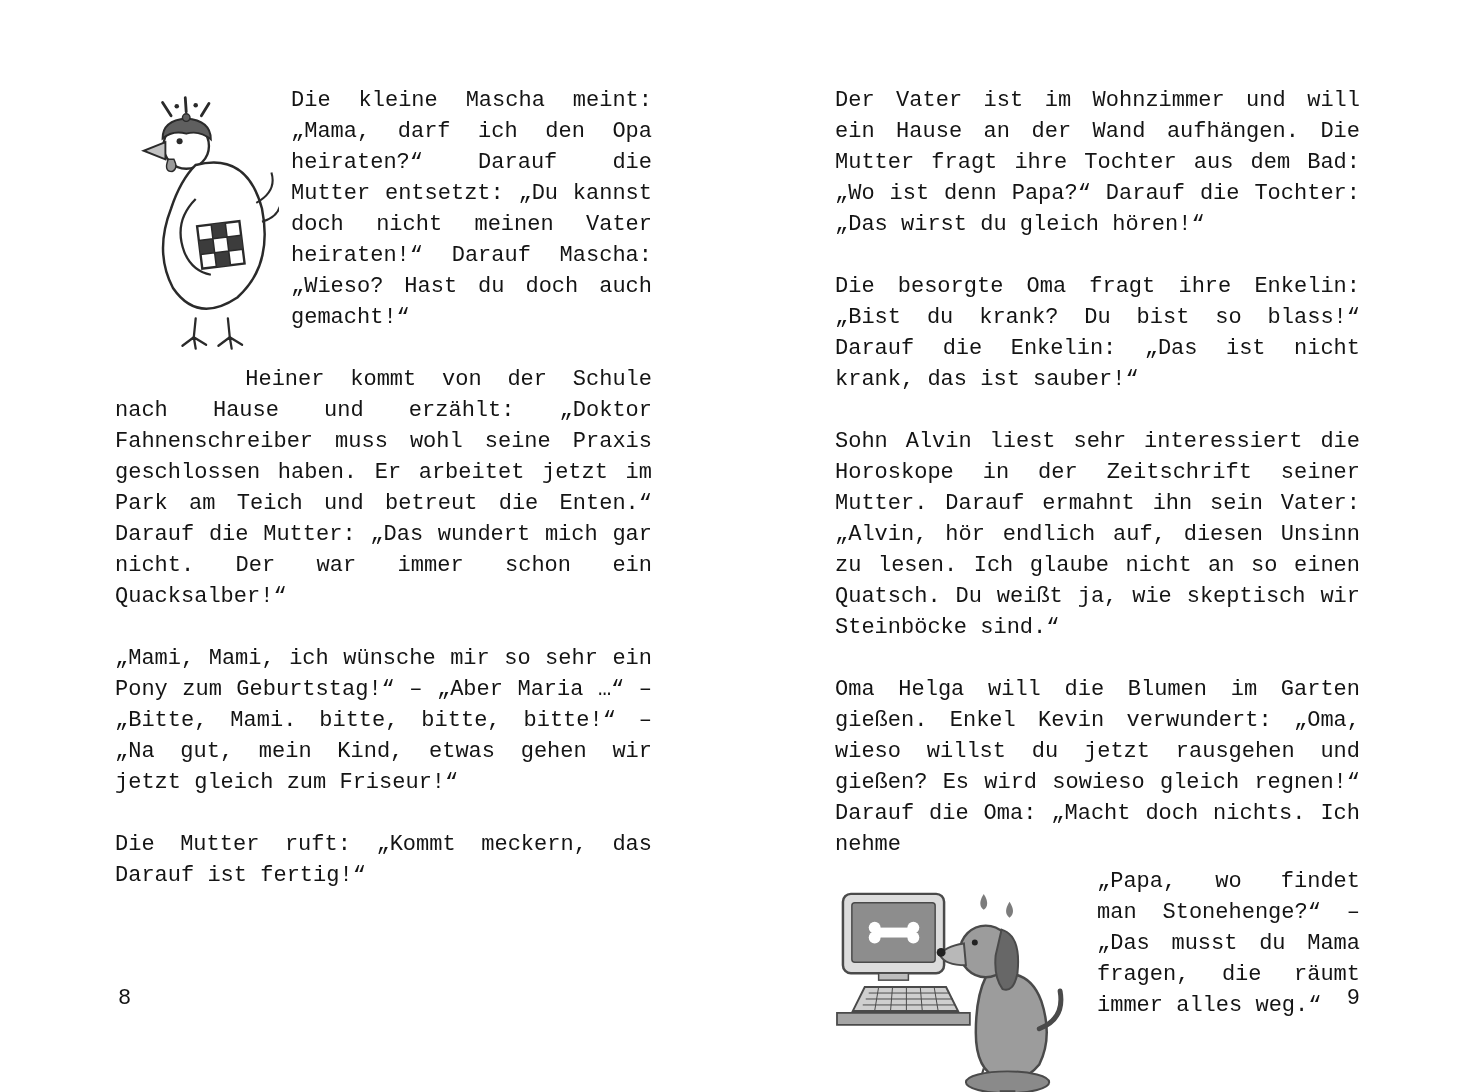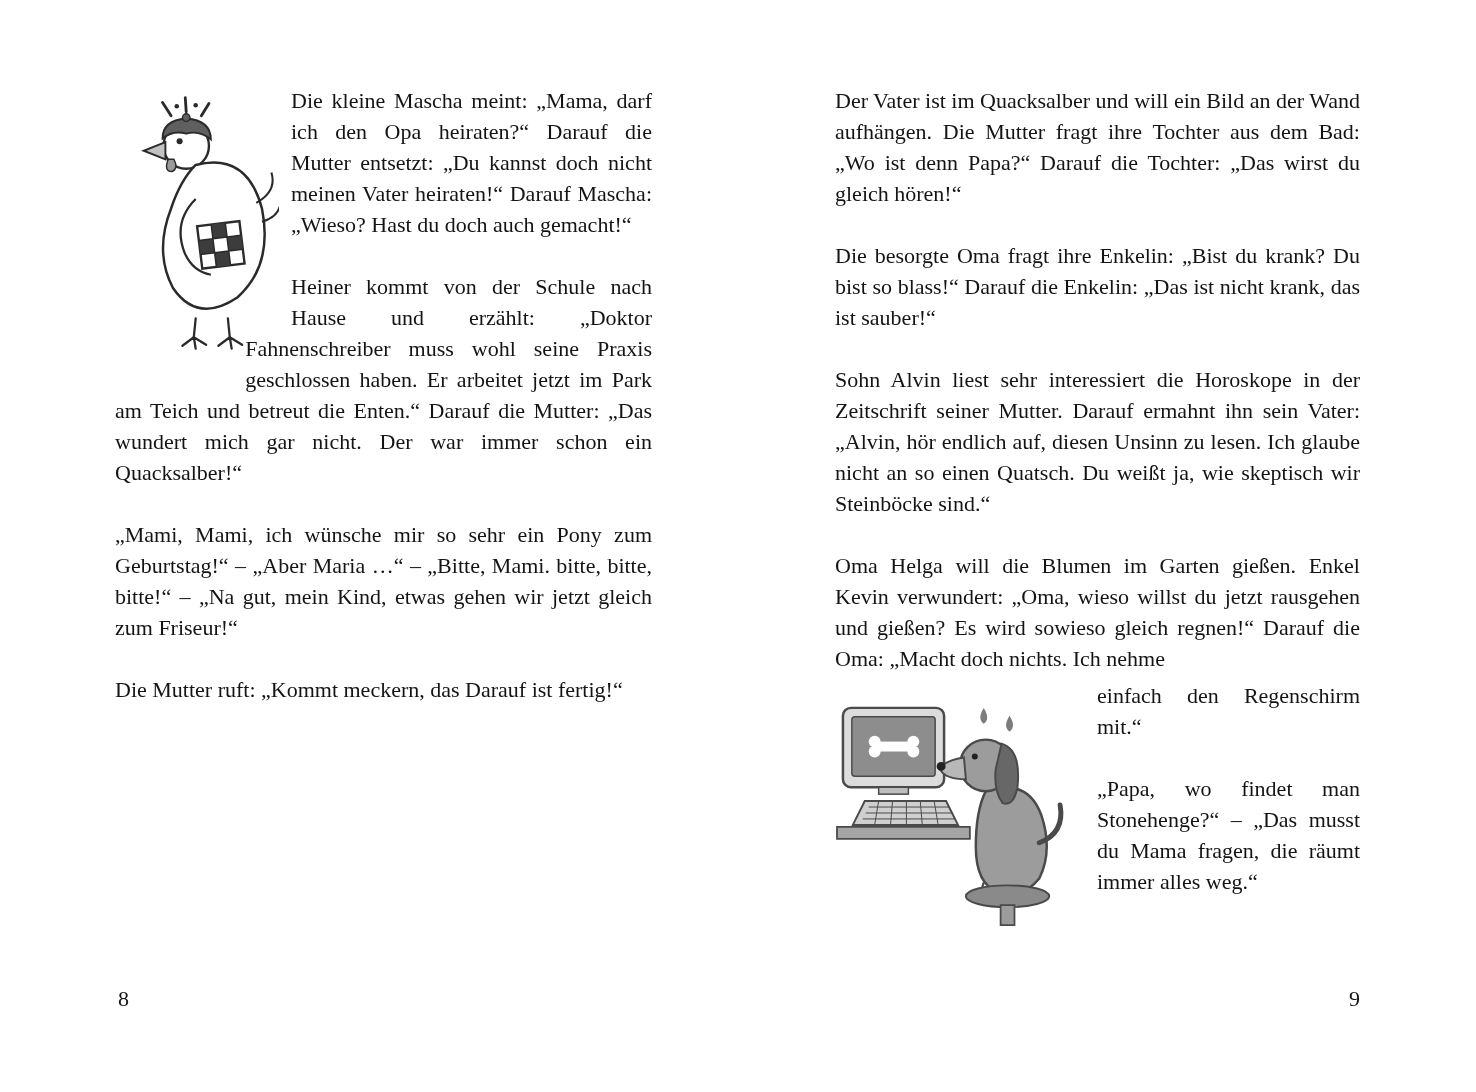--- a/index.html
+++ b/index.html
@@ -12,20 +12,21 @@
   }
   .book {
     display: flex;
     width: 1476px; height: 1092px;
     background: #ffffff;
   }
   .page {
     position: relative;
     width: 738px; height: 1092px;
     background: #ffffff;
+    font-family: Liberation Mono, monospace;
   }
   .page-body { position: relative; }
   .page-left  .page-body { padding: 85px 86px 0 115px; }
   .page-right .page-body { padding: 85px 116px 0 97px; }
 
   .para {
     font-size: 22px;
     line-height: 31px;
     text-align: justify;
     margin-bottom: 31px;
@@ -119,21 +120,21 @@
       <p class="para">„Mami, Mami, ich wünsche mir so sehr ein Pony zum Geburtstag!“ – „Aber Maria …“ – „Bitte, Mami. bitte, bitte, bitte!“ – „Na gut, mein Kind, etwas gehen wir jetzt gleich zum Friseur!“</p>
       <p class="para">Die Mutter ruft: „Kommt meckern, das Darauf ist fertig!“</p>
     </div>
 
     <div class="page-number">8</div>
   </div>
 
   <div class="page page-right">
     <div class="page-body">
 
-      <p class="para">Der Vater ist im Quacksalber und will ein Bild an der Wand aufhängen. Die Mutter fragt ihre Tochter aus dem Bad: „Wo ist denn Papa?“ Darauf die Tochter: „Das wirst du gleich hören!“</p>
+      <p class="para">Der Vater ist im Wohnzimmer und will ein Hause an der Wand aufhängen. Die Mutter fragt ihre Tochter aus dem Bad: „Wo ist denn Papa?“ Darauf die Tochter: „Das wirst du gleich hören!“</p>
       <p class="para">Die besorgte Oma fragt ihre Enkelin: „Bist du krank? Du bist so blass!“ Darauf die Enkelin: „Das ist nicht krank, das ist sauber!“</p>
       <p class="para">Sohn Alvin liest sehr interessiert die Horoskope in der Zeitschrift seiner Mutter. Darauf ermahnt ihn sein Vater: „Alvin, hör endlich auf, diesen Unsinn zu lesen. Ich glaube nicht an so einen Quatsch. Du weißt ja, wie skeptisch wir Steinböcke sind.“</p>
       <p class="para joined">Oma Helga will die Blumen im Garten gießen. Enkel Kevin verwundert: „Oma, wieso willst du jetzt rausgehen und gießen? Es wird sowieso gleich regnen!“ Darauf die Oma: „Macht doch nichts. Ich nehme</p>
 
       <div class="wrap-section">
         <div class="dog-float">
           <svg viewBox="0 0 240 235" xmlns="http://www.w3.org/2000/svg">
 
             <rect x="8" y="14" width="102" height="80" rx="8" fill="#dcdcdc" stroke="#4a4a4a" stroke-width="2.5"></rect>
             <rect x="17" y="23" width="84" height="60" rx="3" fill="#8d8d8d" stroke="#4a4a4a" stroke-width="1.5"></rect>
@@ -170,21 +171,20 @@
 
             <path d="M168 50 Q188 56 184 94 Q180 114 169 110 Q160 98 162 76 Z" fill="#676767" stroke="#4a4a4a" stroke-width="2"></path>
 
             <path d="M150 190 Q146 200 152 204" fill="none" stroke="#4a4a4a" stroke-width="2.2"></path>
 
             <ellipse cx="174" cy="204" rx="42" ry="11" fill="#8a8a8a" stroke="#4a4a4a" stroke-width="2"></ellipse>
             <path d="M167 213 L167 233 L181 233 L181 213 Z" fill="#9c9c9c" stroke="#4a4a4a" stroke-width="1.8"></path>
           </svg>
         </div>
 
-        <p class="para">einfach den Regenschirm mit.“</p>
         <p class="para">„Papa, wo findet man Stonehenge?“ – „Das musst du Mama fragen, die räumt immer alles weg.“</p>
       </div>
     </div>
 
     <div class="page-number">9</div>
   </div>
 
 </div>
 
 </body></html>

